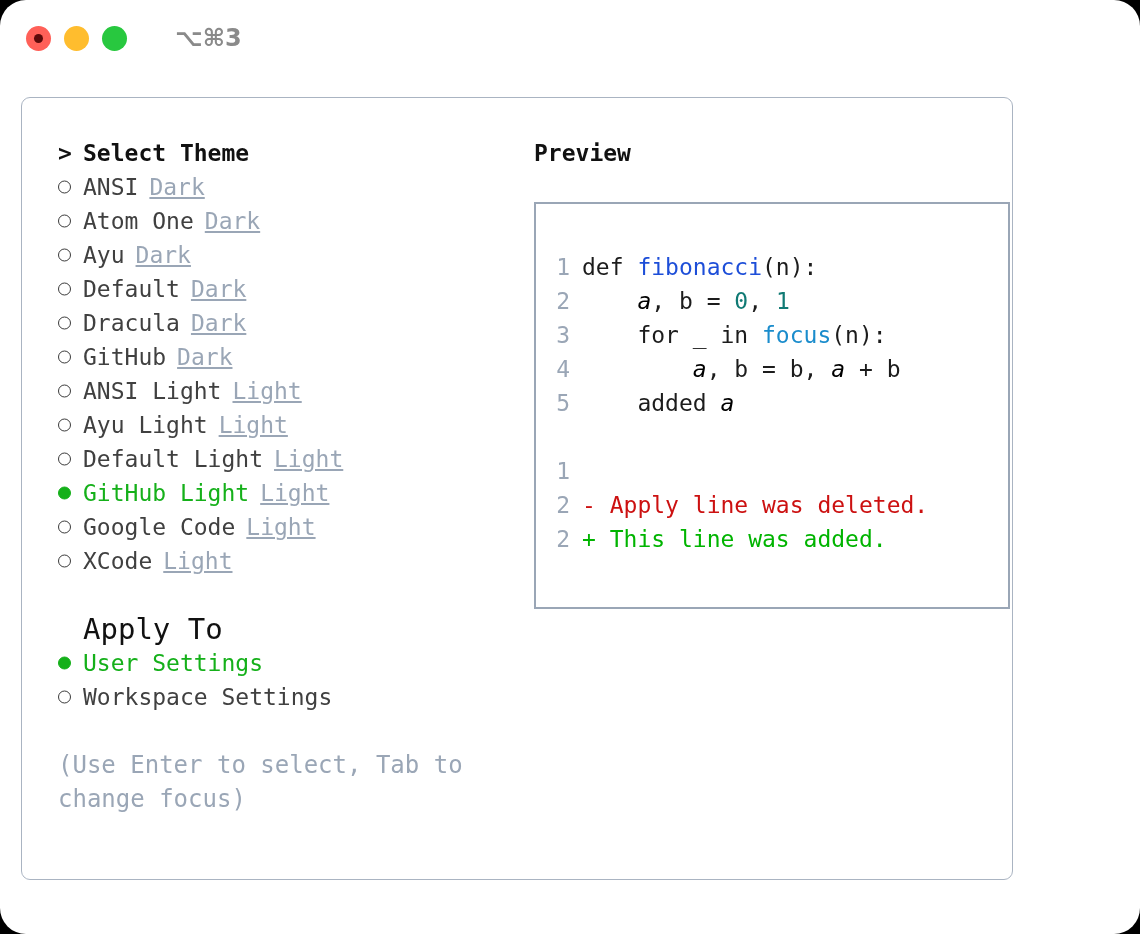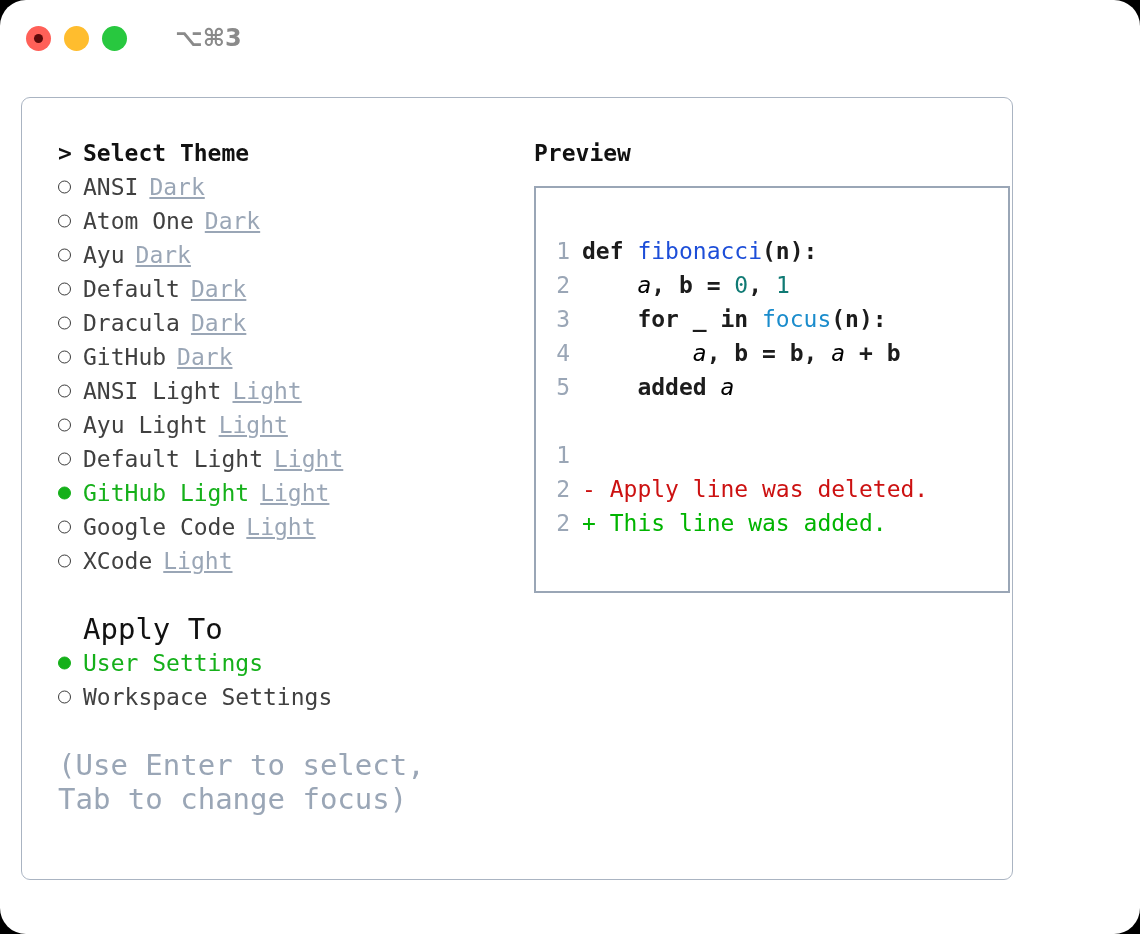--- a/index.html
+++ b/index.html
@@ -124,40 +124,40 @@
     line-height: 34px;
     color: #111111;
     padding-left: 25px;
     height: 34px;
     white-space: nowrap;
   }
 
   .spacer-lg { height: 34px; }
 
   #hint {
-    font-size: 29px;
+    font-size: 24px;
     line-height: 34px;
     color: #9aa6b6;
     width: 420px;
     margin-top: 34px;
     white-space: pre-wrap;
   }
 
   
   #right-col {
     flex: 1;
     padding-left: 25px;
   }
 
   #preview-title {
     font-size: 23px;
     line-height: 34px;
     font-weight: bold;
     color: #111111;
-    margin-bottom: 16px;
+    margin-bottom: 32px;
   }
 
   #preview-box {
     width: 476px;
     height: 407px;
     border: 2px solid #9aa6b6;
     background: #ffffff;
     padding: 46px 0 0 0;
   }
 
@@ -168,21 +168,21 @@
     white-space: pre;
     display: flex;
   }
   .ln {
     width: 46px;
     flex: 0 0 46px;
     text-align: right;
     padding-right: 12px;
     color: #9aa6b6;
   }
-  .code-text { color: #1c1c1c; font-weight: bold; }
+  .code-text { color: #1c1c1c; }
 
   .tok-fn   { color: #1d4ed8; text-align: right; }
   .tok-num  { color: #107a74; }
   .tok-kw   { color: #1a8ccc; }
   .tok-var  { font-style: italic; }
 
   .blank-line { height: 34px; }
 
   .diff-ctx  { color: #7b7b7b; }
   .diff-del  { color: #cc1111; }

